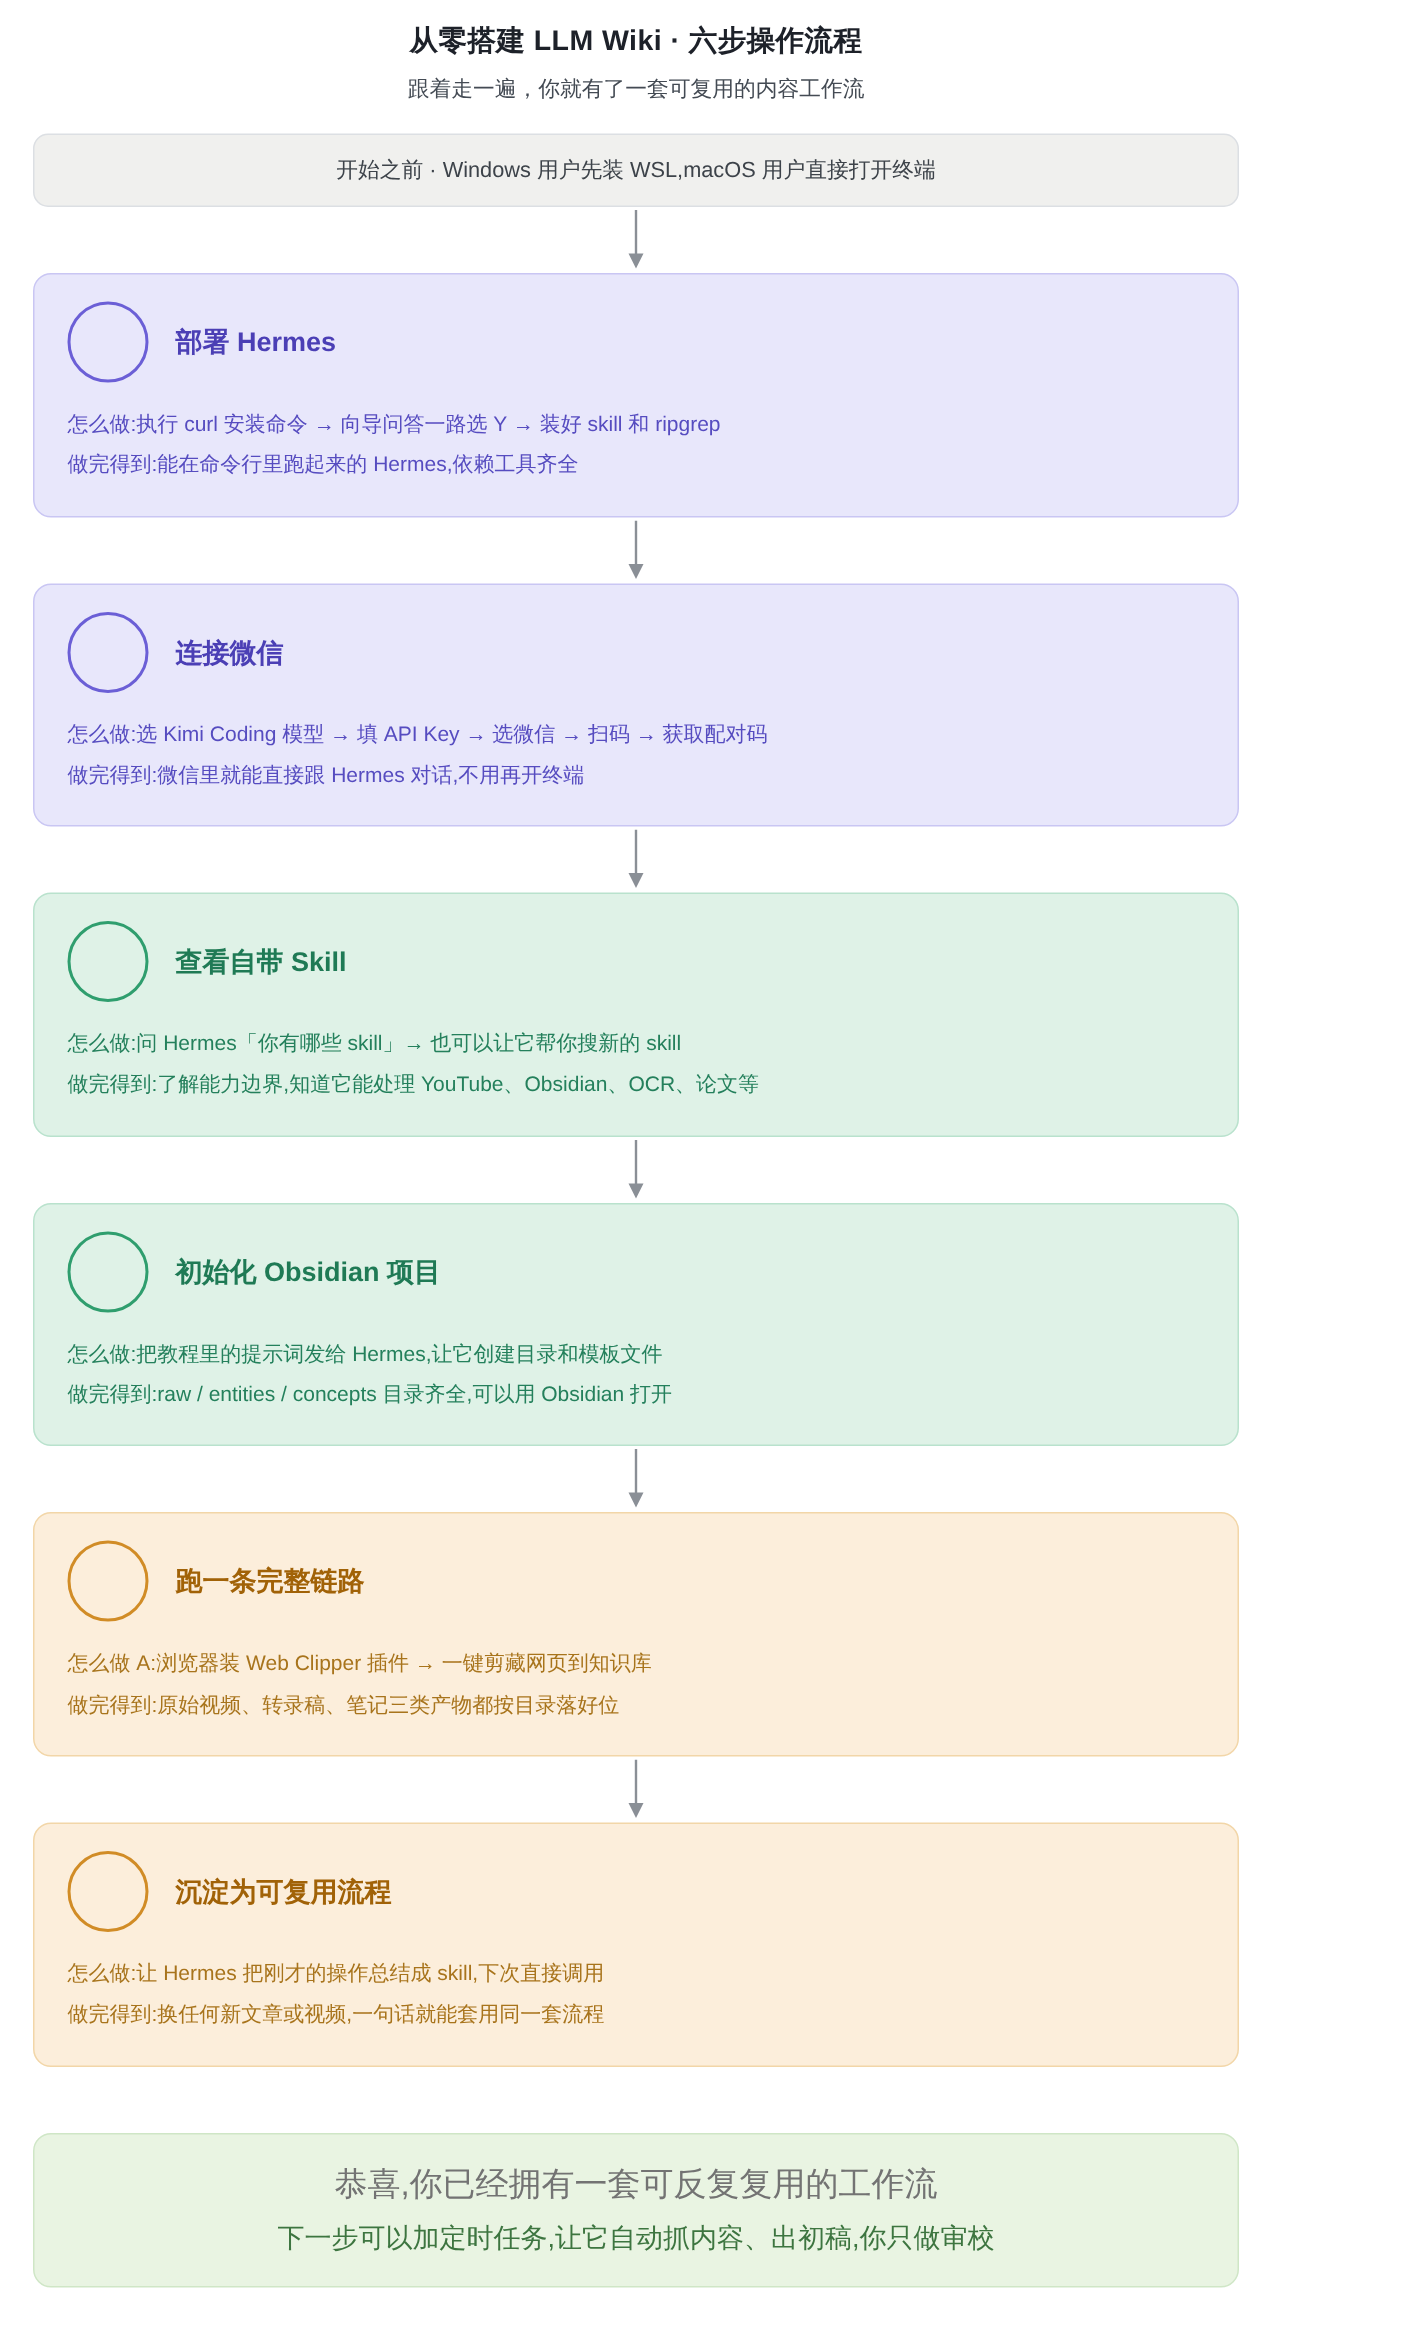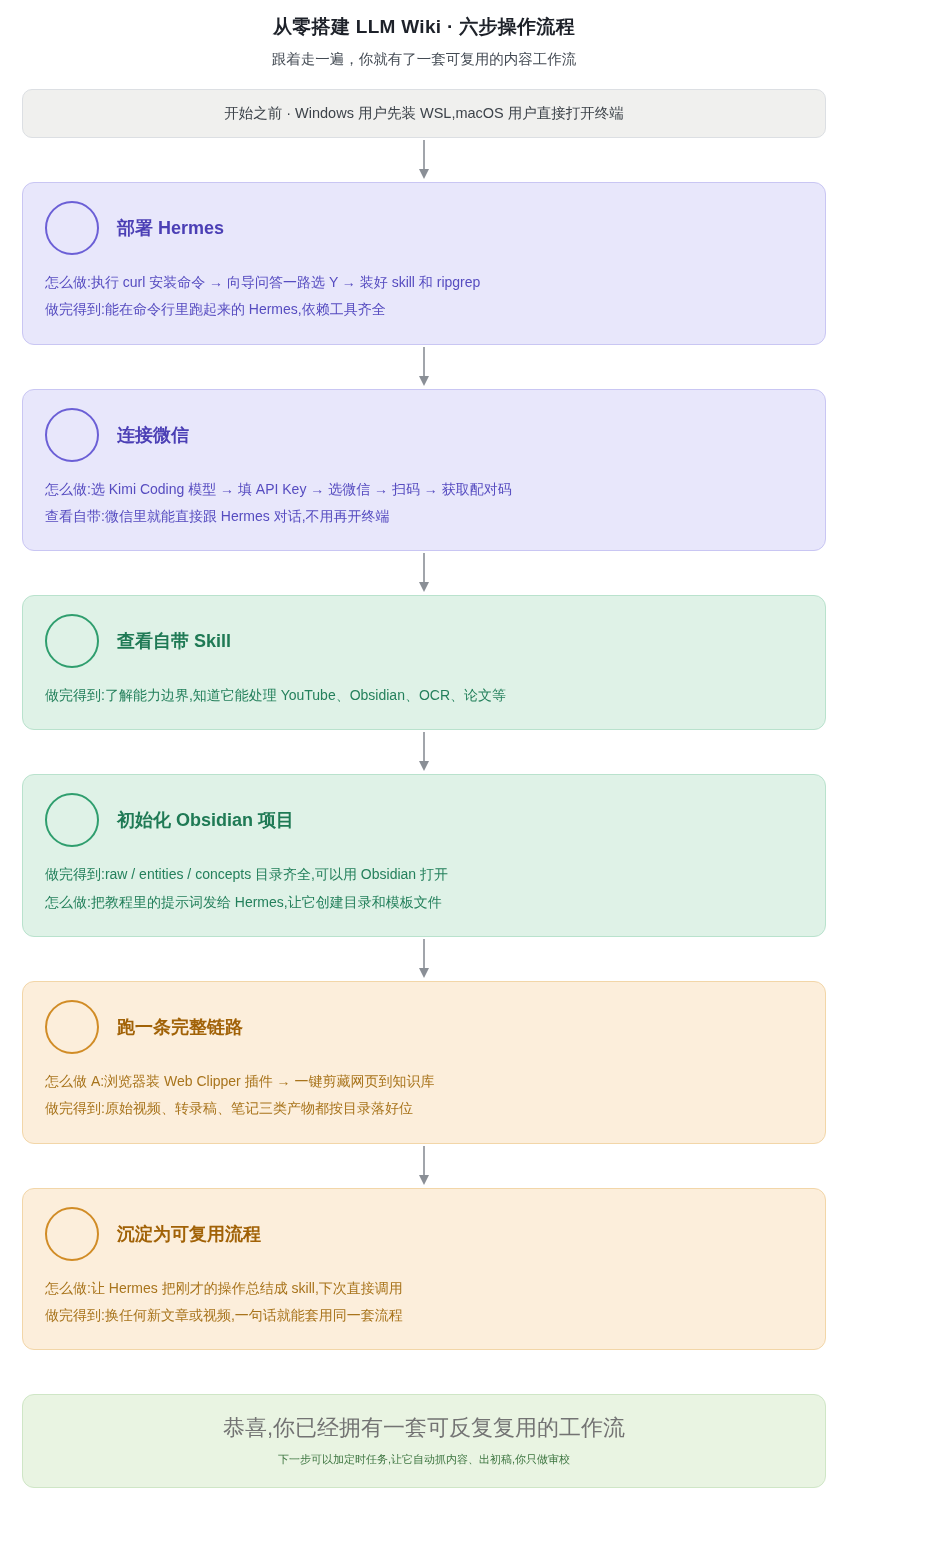--- a/index.html
+++ b/index.html
@@ -94,21 +94,21 @@
     text-align: center;
     padding: 18px 12px 20px 12px;
   }
   .footer-title {
     font-size: 22px;
     font-weight: normal;
     color: #737373;
     margin-bottom: 9px;
   }
   .footer-sub {
-    font-size: 11px;
+    font-size: 18px;
     color: #3d7540;
   }
 </style>
 </head>
 <body>
 
 <div class="page">
 
   <div class="header">
     <div class="title">从零搭建 LLM Wiki · 六步操作流程</div>
@@ -141,52 +141,53 @@
       <polygon points="8,39 3,29 13,29" fill="#8a8f96"></polygon>
     </svg>
   </div>
 
   <div class="card purple">
     <div class="card-head">
       <div class="badge"></div>
       <div class="card-title">连接微信</div>
     </div>
     <div class="line">怎么做:选 Kimi Coding 模型 → 填 API Key → 选微信 → 扫码 → 获取配对码</div>
-    <div class="line">查看自带:微信里就能直接跟 Hermes 对话,不用再开终端</div>
+    <div class="line">做完得到:微信里就能直接跟 Hermes 对话,不用再开终端</div>
   </div>
 
   <div class="arrow">
     <svg width="16" height="40" viewBox="0 0 16 40" aria-hidden="true">
       <line x1="8" y1="0" x2="8" y2="30" stroke="#8a8f96" stroke-width="1.6"></line>
       <polygon points="8,39 3,29 13,29" fill="#8a8f96"></polygon>
     </svg>
   </div>
 
   <div class="card green">
     <div class="card-head">
       <div class="badge"></div>
       <div class="card-title">查看自带 Skill</div>
     </div>
+    <div class="line">怎么做:问 Hermes「你有哪些 skill」→ 也可以让它帮你搜新的 skill</div>
     <div class="line">做完得到:了解能力边界,知道它能处理 YouTube、Obsidian、OCR、论文等</div>
   </div>
 
   <div class="arrow">
     <svg width="16" height="40" viewBox="0 0 16 40" aria-hidden="true">
       <line x1="8" y1="0" x2="8" y2="30" stroke="#8a8f96" stroke-width="1.6"></line>
       <polygon points="8,39 3,29 13,29" fill="#8a8f96"></polygon>
     </svg>
   </div>
 
   <div class="card green">
     <div class="card-head">
       <div class="badge"></div>
       <div class="card-title">初始化 Obsidian 项目</div>
     </div>
+    <div class="line">怎么做:把教程里的提示词发给 Hermes,让它创建目录和模板文件</div>
     <div class="line">做完得到:raw / entities / concepts 目录齐全,可以用 Obsidian 打开</div>
-    <div class="line">怎么做:把教程里的提示词发给 Hermes,让它创建目录和模板文件</div>
   </div>
 
   <div class="arrow">
     <svg width="16" height="40" viewBox="0 0 16 40" aria-hidden="true">
       <line x1="8" y1="0" x2="8" y2="30" stroke="#8a8f96" stroke-width="1.6"></line>
       <polygon points="8,39 3,29 13,29" fill="#8a8f96"></polygon>
     </svg>
   </div>
 
   <div class="card orange">

